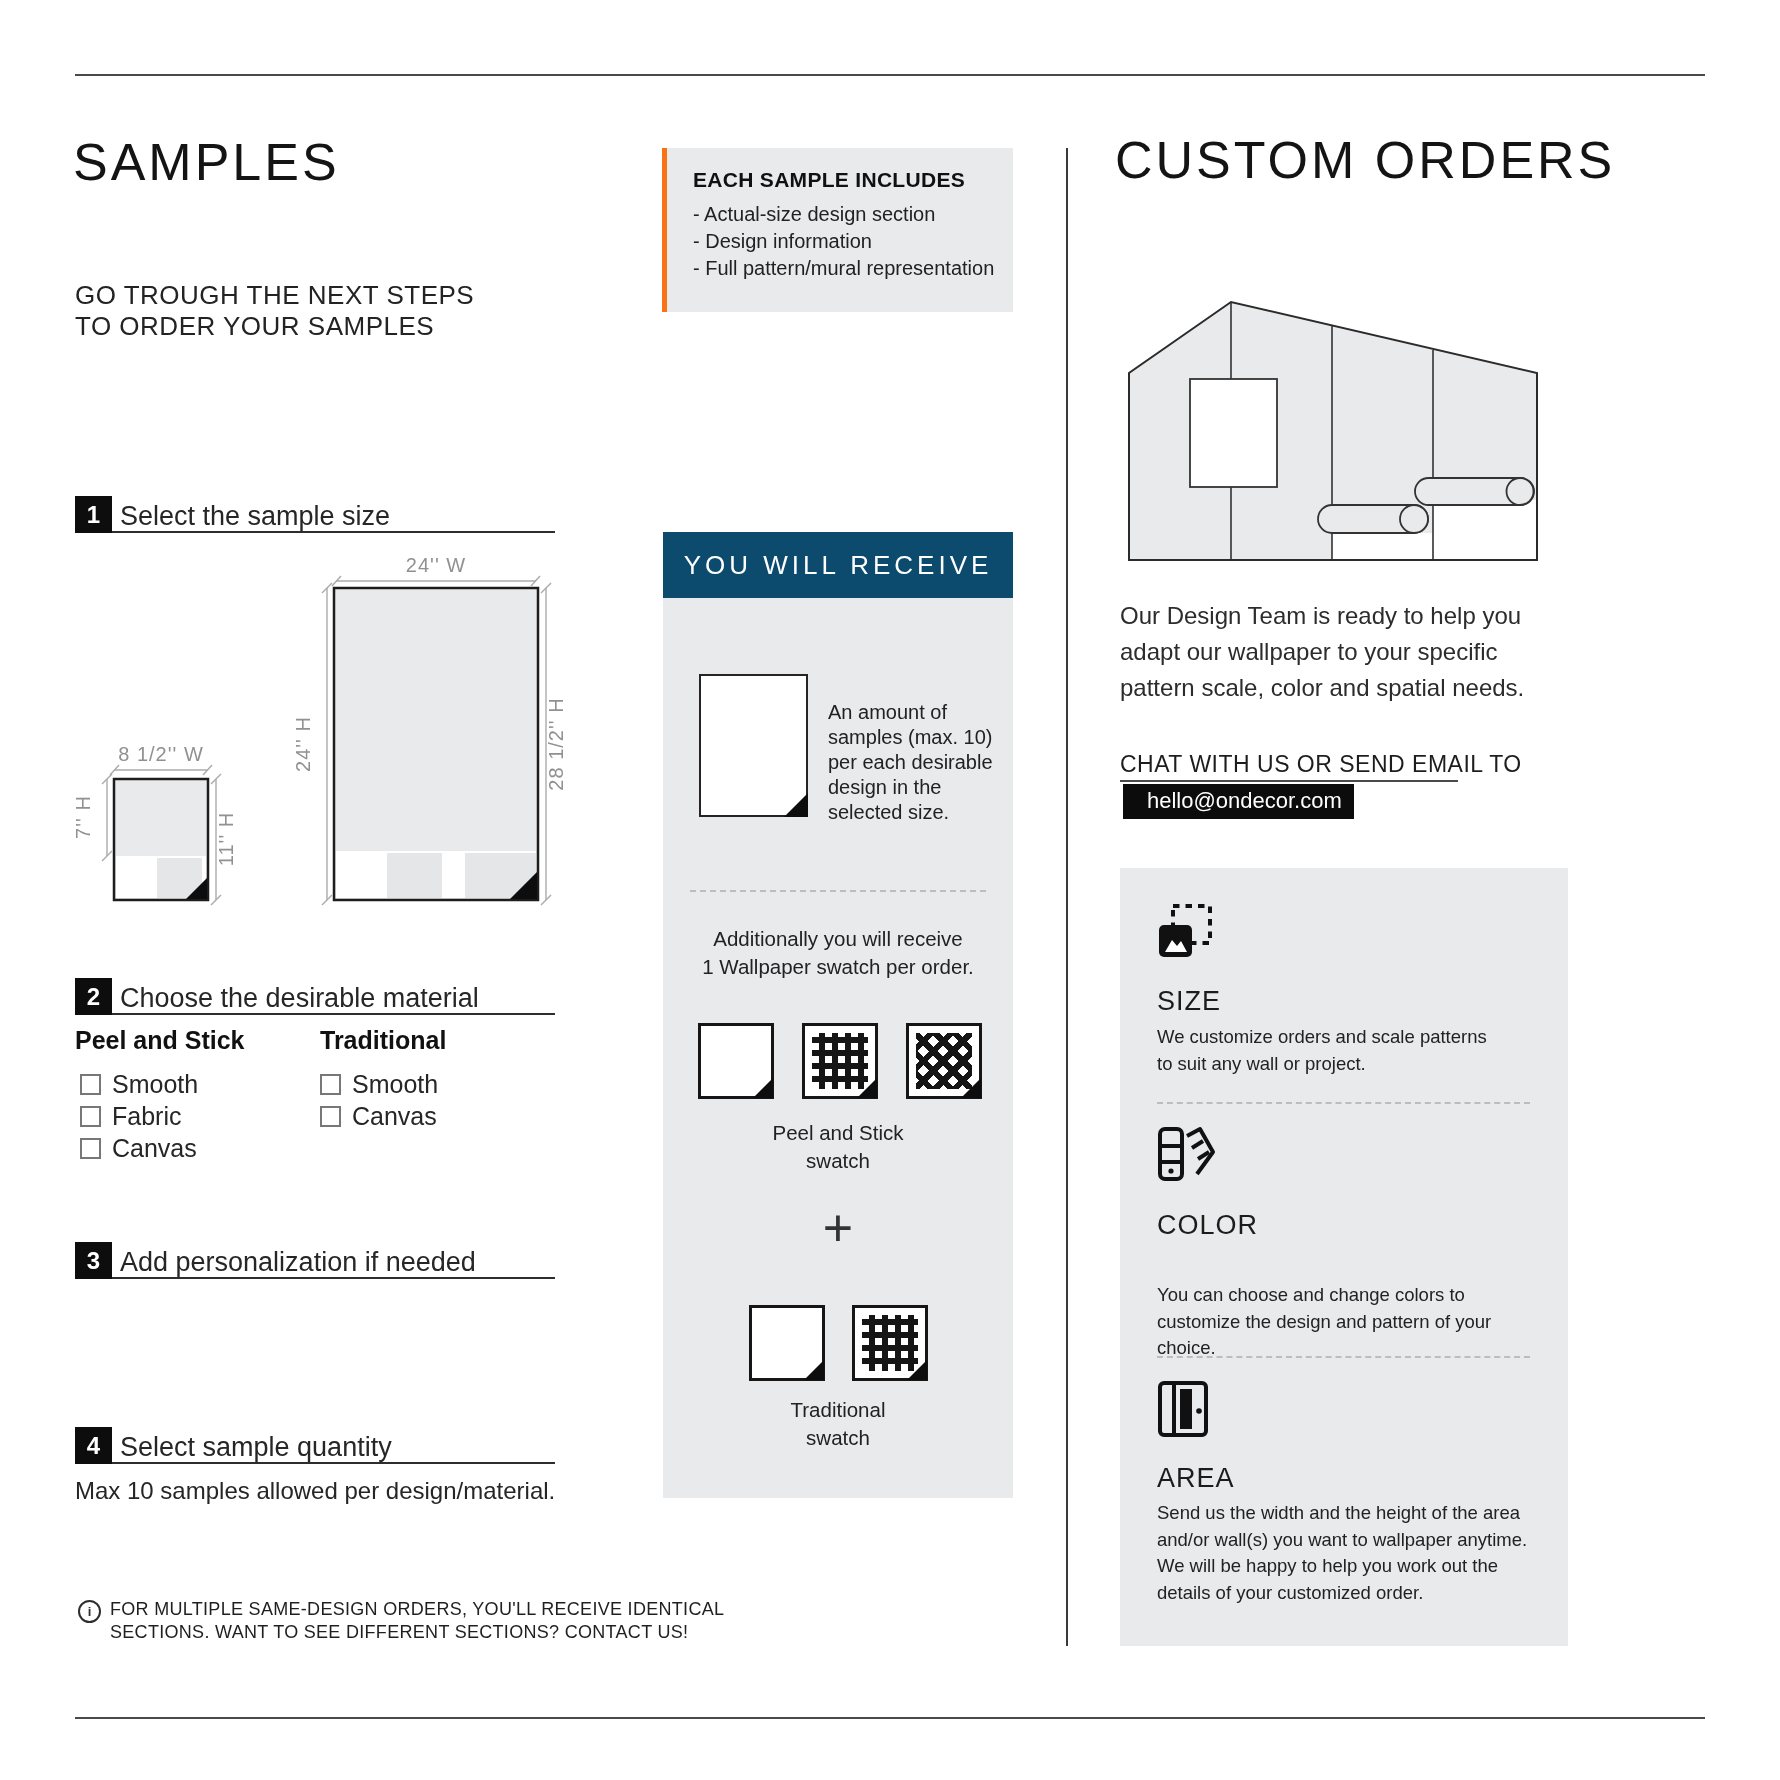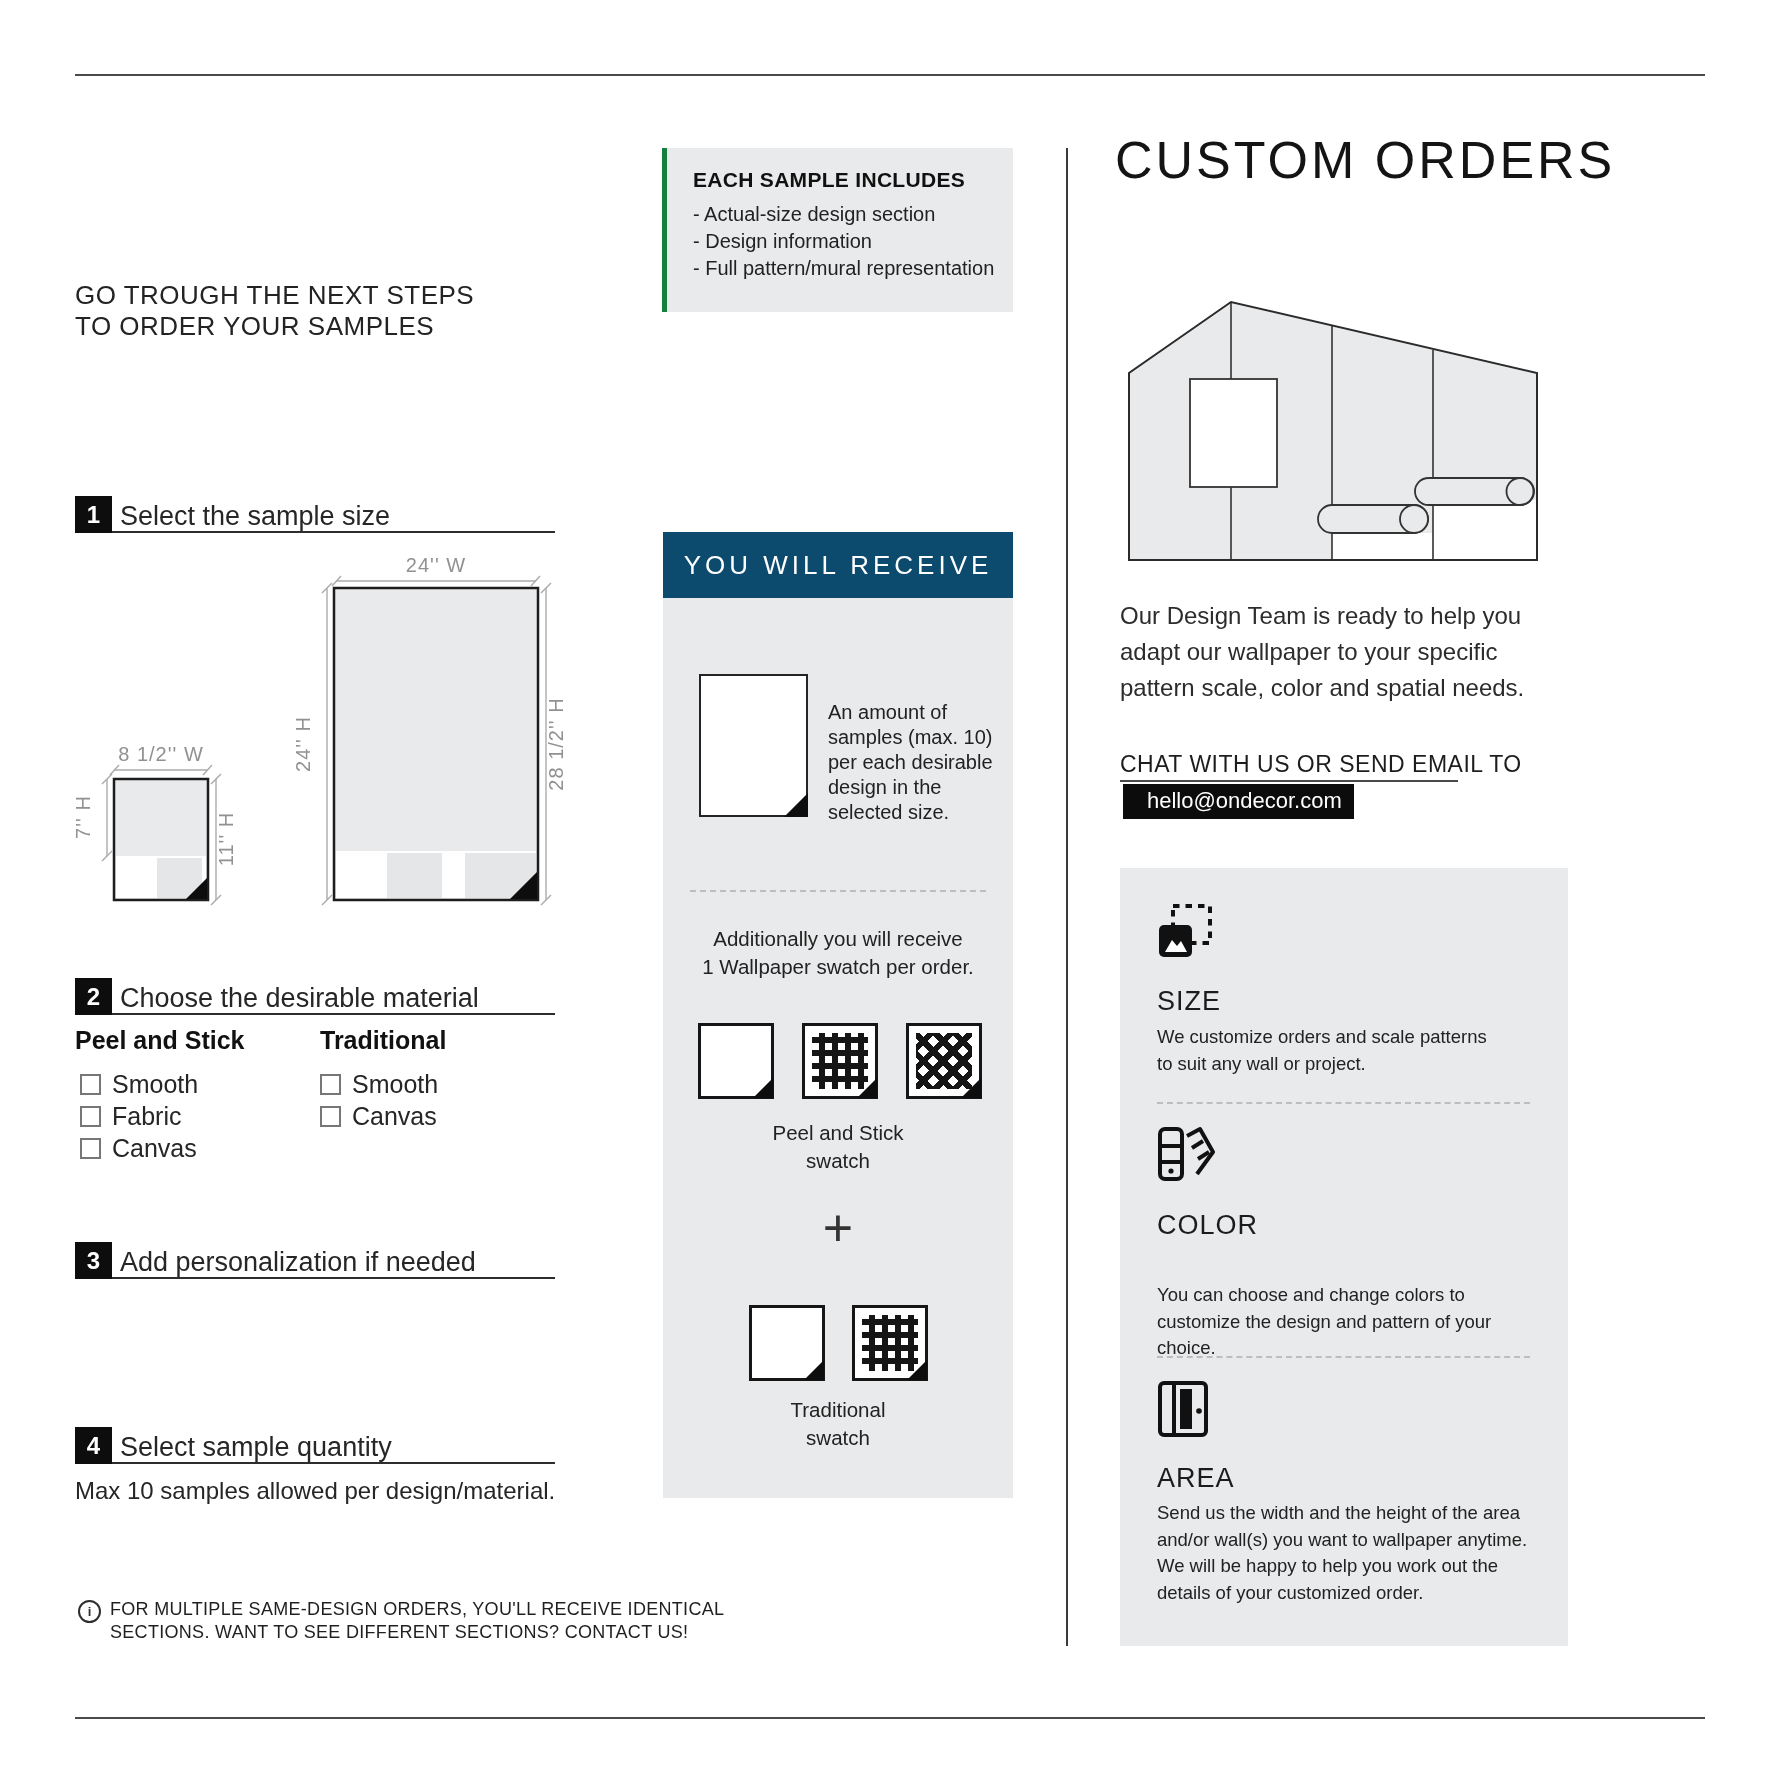--- a/index.html
+++ b/index.html
@@ -14,21 +14,21 @@
             font-size:24px;font-weight:700;display:flex;align-items:center;justify-content:center;}
   .step-label{position:absolute;font-size:27px;color:#262626;white-space:nowrap;}
   .step-line{position:absolute;height:2px;background:#2d2d2d;}
   .ml{white-space:pre-line;}
   .body-text{font-size:25px;line-height:35px;color:#262626;}
   .mat-header{font-size:25px;font-weight:700;color:#111;white-space:nowrap;}
   .chk-row{position:absolute;display:flex;align-items:center;}
   .chk{width:17px;height:17px;border:2px solid #777;margin-right:11px;background:#fff;}
   .chk-label{font-size:25px;color:#262626;}
   .include-box{position:absolute;left:662px;top:148px;width:351px;height:164px;box-sizing:border-box;
-               background:#e9eaeb;border-left:5px solid #15803d;padding:20px 16px 0 26px;}
+               background:#e9eaeb;border-left:5px solid #f97316;padding:20px 16px 0 26px;}
   .include-title{font-size:21px;font-weight:700;color:#111;letter-spacing:.3px;}
   .include-items{margin-top:9px;font-size:20px;line-height:27px;color:#222;}
   .include-items div{padding-left:12px;text-indent:-12px;}
   .receive-bar{position:absolute;left:663px;top:532px;width:350px;height:66px;background:#0c4a6e;
                color:#fff;display:flex;align-items:center;justify-content:center;
                font-size:26px;letter-spacing:4px;white-space:nowrap;}
   .receive-panel{position:absolute;left:663px;top:598px;width:350px;height:900px;background:#e9eaeb;}
   .paper{position:absolute;background:#fff;border:2px solid #242424;box-sizing:border-box;}
   .fold{position:absolute;right:-2px;bottom:-2px;width:0;height:0;
         border-left:24px solid transparent;border-bottom:24px solid #0d0d0d;}
@@ -62,20 +62,21 @@
 </head>
 <body>
 
 <div class="page">
 
   <div class="rule" style="left:75px;top:74px;width:1630px;"></div>
   <div class="rule" style="left:75px;top:1717px;width:1630px;"></div>
 
   <div class="vdivider" style="left:1066px;top:148px;height:1498px;"></div>
 
+  <div class="abs big-title" style="left:73px;top:132px;">SAMPLES</div>
 
   <div class="abs subtitle ml" style="left:75px;top:280px;">GO TROUGH THE NEXT STEPS
 TO ORDER YOUR SAMPLES</div>
 
   <div class="step-num" style="left:75px;top:496px;">1</div>
   <div class="step-label" style="left:120px;top:501px;">Select the sample size</div>
   <div class="step-line" style="left:112px;top:531px;width:443px;"></div>
 
   <svg class="abs" style="left:60px;top:485px;" width="520" height="425" viewBox="0 0 520 425">
 

